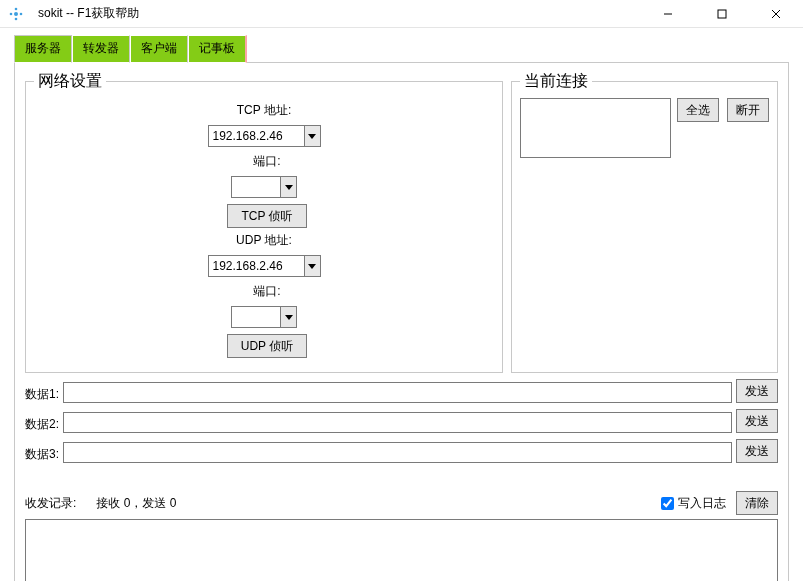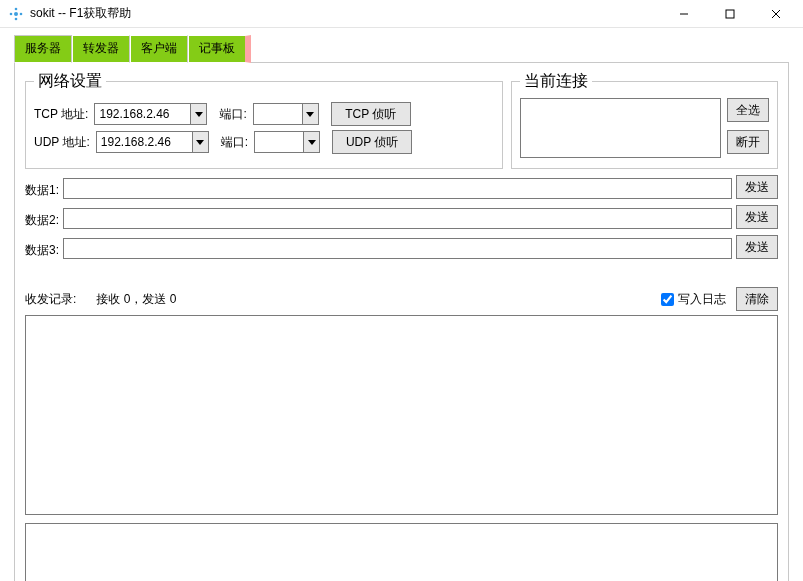--- a/index.html
+++ b/index.html
@@ -1,39 +1,39 @@
 <!DOCTYPE html>
 <html><head>
 <meta charset="utf-8">
 <style>
 * { box-sizing: border-box; margin: 0; padding: 0; }
 body { font-family: "Microsoft YaHei", "SimSun", sans-serif; font-size: 12px; background: #fff; color: #000; width: 803px; height: 581px; overflow: hidden; }
-.titlebar { height: 28px; background: #fff; border-bottom: 1px solid #e5e5e5; display: flex; align-items: center; padding: 0 4px 0 8px; }
+.titlebar { height: 28px; background: #fff; border-bottom: 1px solid #e5e5e5; display: flex; align-items: center; padding: 0 4px 0 8px; gap: 8px; }
 .titlebar .icon { width: 16px; height: 16px; margin-right: 6px; display: flex; align-items: center; justify-content: center; }
 .titlebar .title { flex: 1; font-size: 12px; color: #000; }
 .titlebar .winbtn { width: 46px; height: 28px; display: flex; align-items: center; justify-content: center; color: #222; }
 .tabs { display: flex; padding: 6px 10px 0 14px; }
 .tab { padding: 4px 10px 5px; background: #84cc16; border: 1px solid #fff; border-right: 1px solid #c8c8c8; position: relative; top: 1px; cursor: default; }
 .tab.active { border: 1px solid #c8c8c8; border-bottom: 1px solid #fff; }
-.tab:last-child { border-right: 6px solid #fca5a5; }
+.tab:last-child { border-right: 2px solid #fca5a5; }
 .tab.active:last-child { border-right: 1px solid #c8c8c8; }
 .content { border: 1px solid #c8c8c8; margin: 0 10px 10px 14px; padding: 8px 10px 10px; width: 775px; height: 532px; background: #fff; display: flex; flex-direction: column; }
 .toprow { display: flex; gap: 8px; }
 fieldset { border: 1px solid #c8c8c8; padding: 6px 8px 10px; }
 legend { padding: 0 4px; font-size: 16px; }
 .netset { width: 478px; }
 .curconn { flex: 1; display: flex; gap: 6px; align-items: flex-start;}
-.row { display: flex; align-items: center; gap: 6px; margin-top: 4px; margin-bottom: 4px; }
+.row { display: flex; align-items: center; gap: 6px; margin-top: 4px; margin-bottom: 4px; flex-direction: column; }
 .lbl { white-space: nowrap; }
 .combo { display: flex; align-items: flex-start; height: 22px; border: 1px solid #7a7a7a; background: #fff; }
 .combo input { border: none; outline: none; height: 20px; padding: 0 4px; font-family: inherit; font-size: 12px; }
 .combo .arrow { width: 16px; height: 20px; border-left: 1px solid #7a7a7a; background: #e8e8e8; display: flex; align-items: center; justify-content: center; }
 .btn { height: 24px; min-width: 40px; padding: 0 8px; background: #e6e6e6; border: 1px solid #7a7a7a; font-family: inherit; font-size: 12px; cursor: default; white-space: nowrap; }
 .connlist { flex: 1; height: 60px; border: 1px solid #7a7a7a; background: #fff; }
-.connbtns { display: flex; flex-direction: column; gap: 8px; }
+.connbtns { display: flex; flex-direction: row; gap: 8px; }
 .datarow { display: flex; align-items: flex-end; gap: 4px; margin-top: 6px; }
 .datarow input { flex: 1; height: 21px; border: 1px solid #7a7a7a; padding: 0 4px; font-family: inherit; font-size: 12px; }
 .recordrow { display: flex; align-items: center; margin-top: 28px; gap: 10px; }
 .recordrow .stats { margin-left: 10px; }
 .recordrow .spacer { flex: 1; }
 .checkbox-wrap { display: flex; align-items: center; gap: 4px; }
 .logarea { flex: 1; border: 1px solid #7a7a7a; margin-top: 4px; background: #fff; min-height: 150px; }
 .bottomarea { height: 60px; border: 1px solid #7a7a7a; margin-top: 8px; background: #fff; }
 .chev { width:0; height:0; border-left:4px solid transparent; border-right:4px solid transparent; border-top:5px solid #000; }
 </style>

